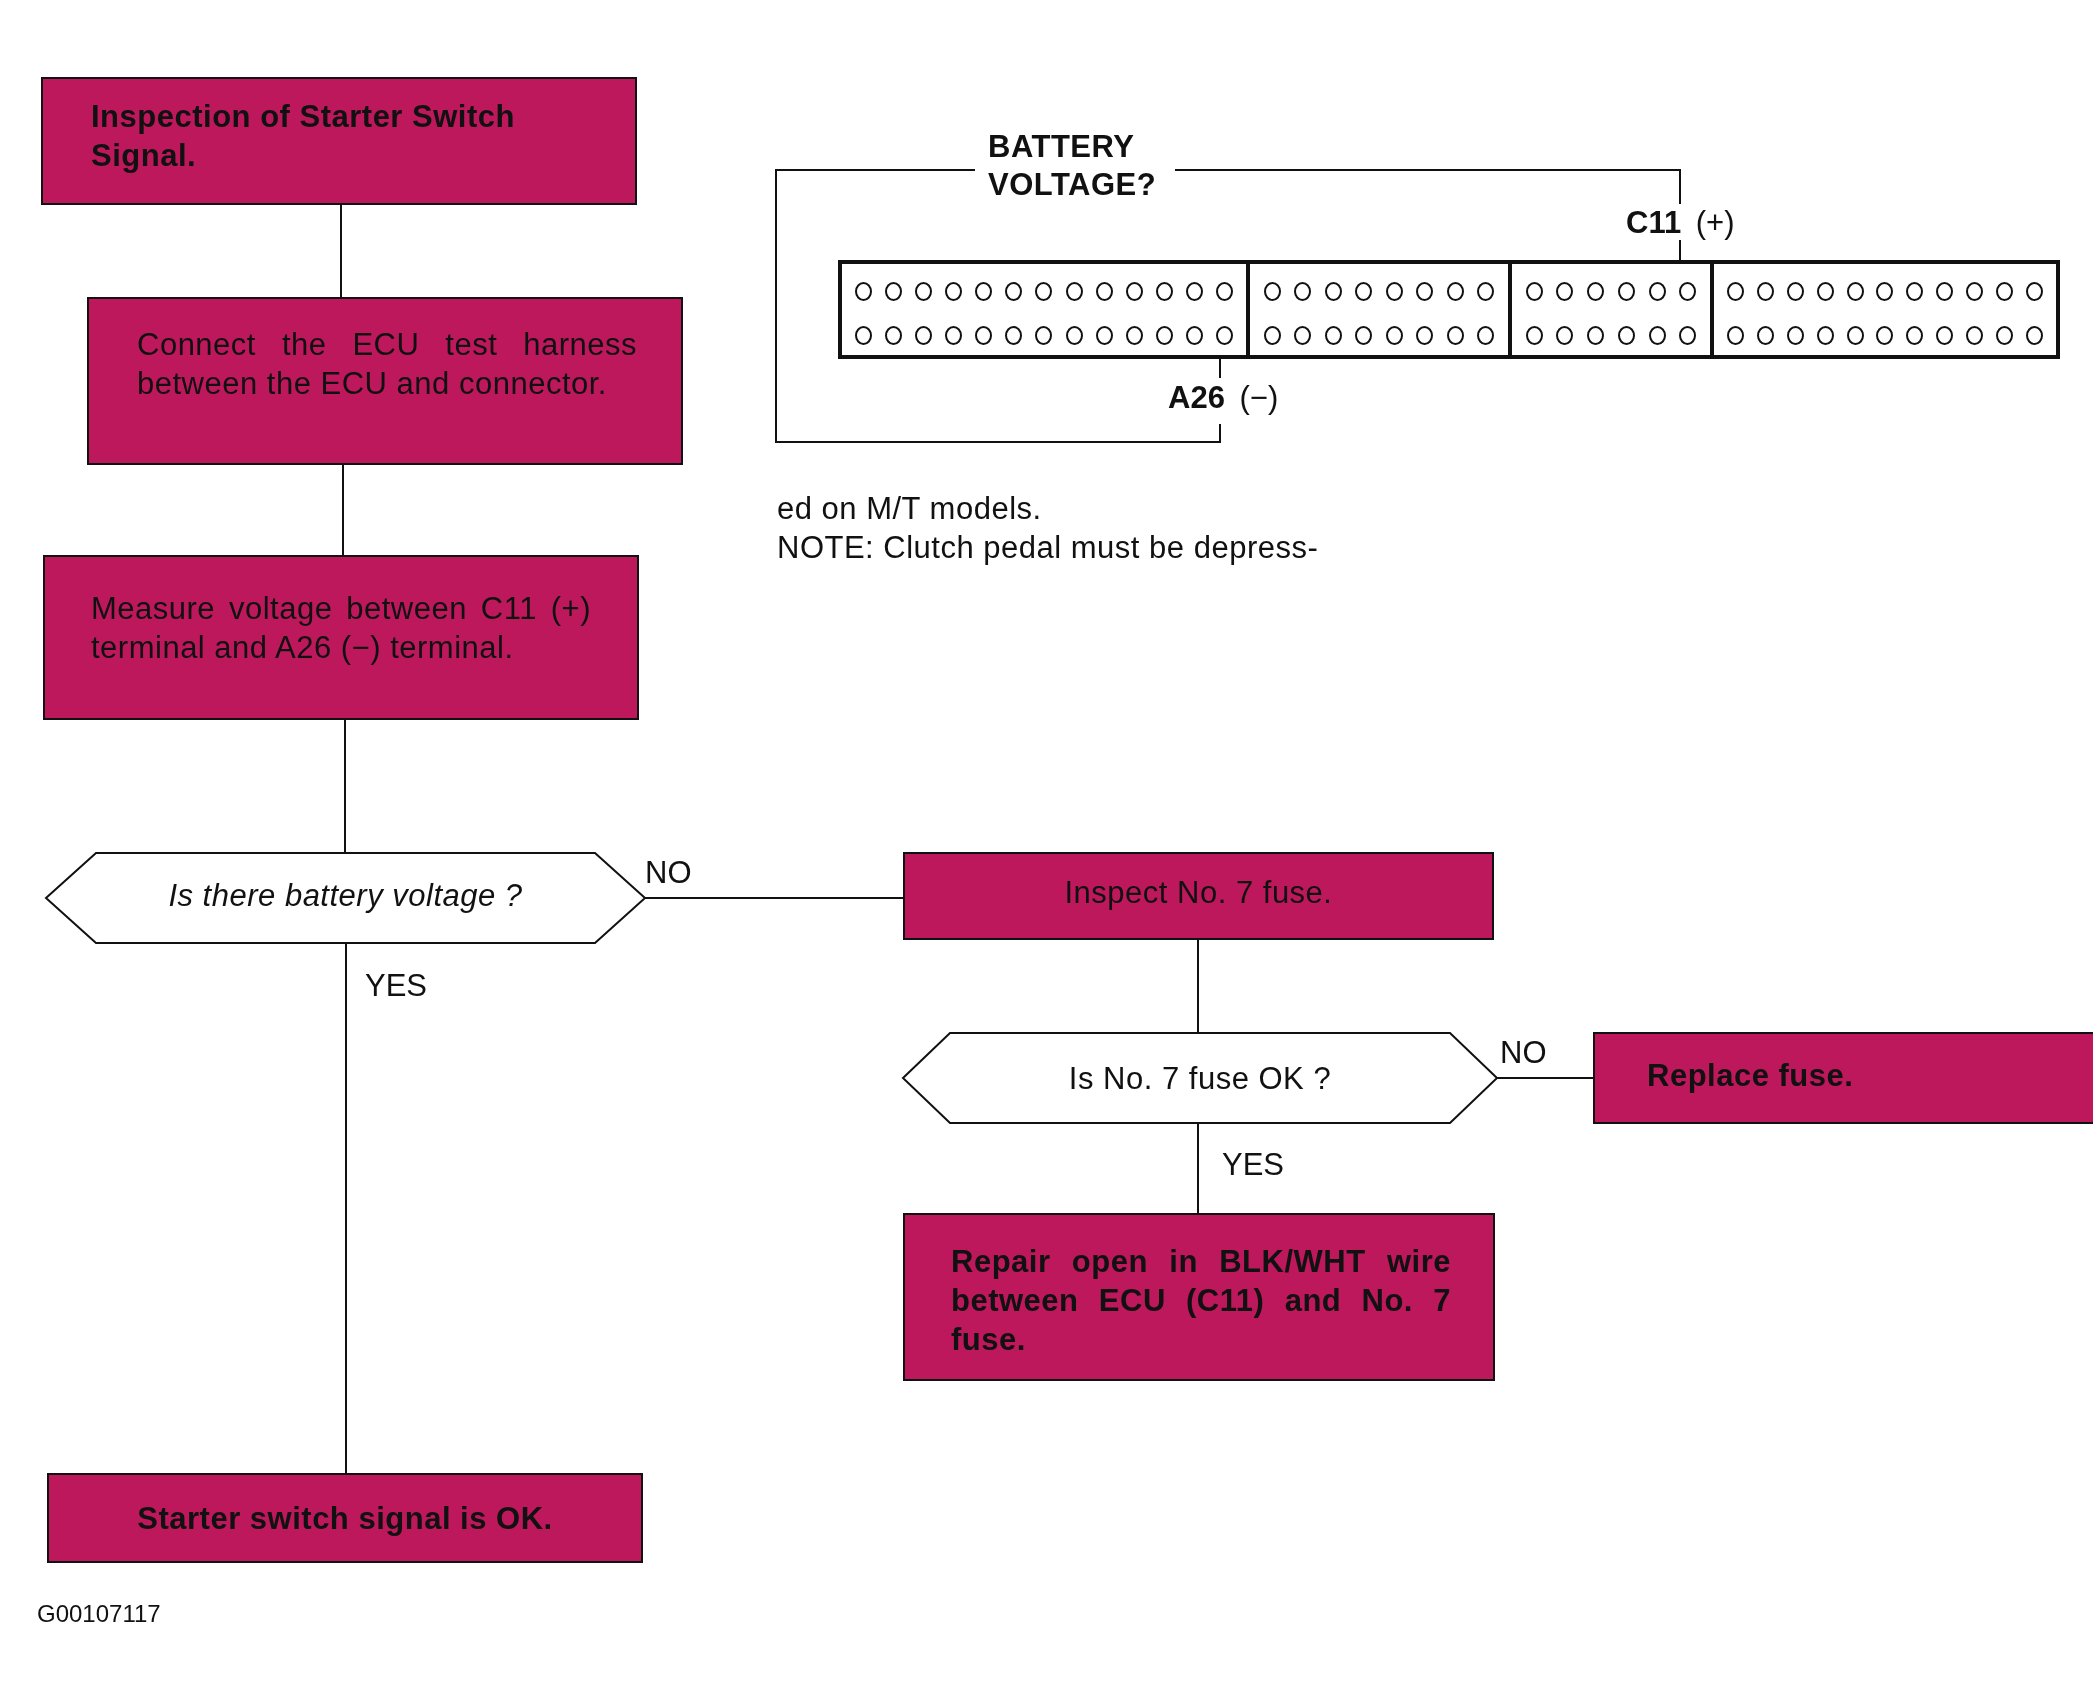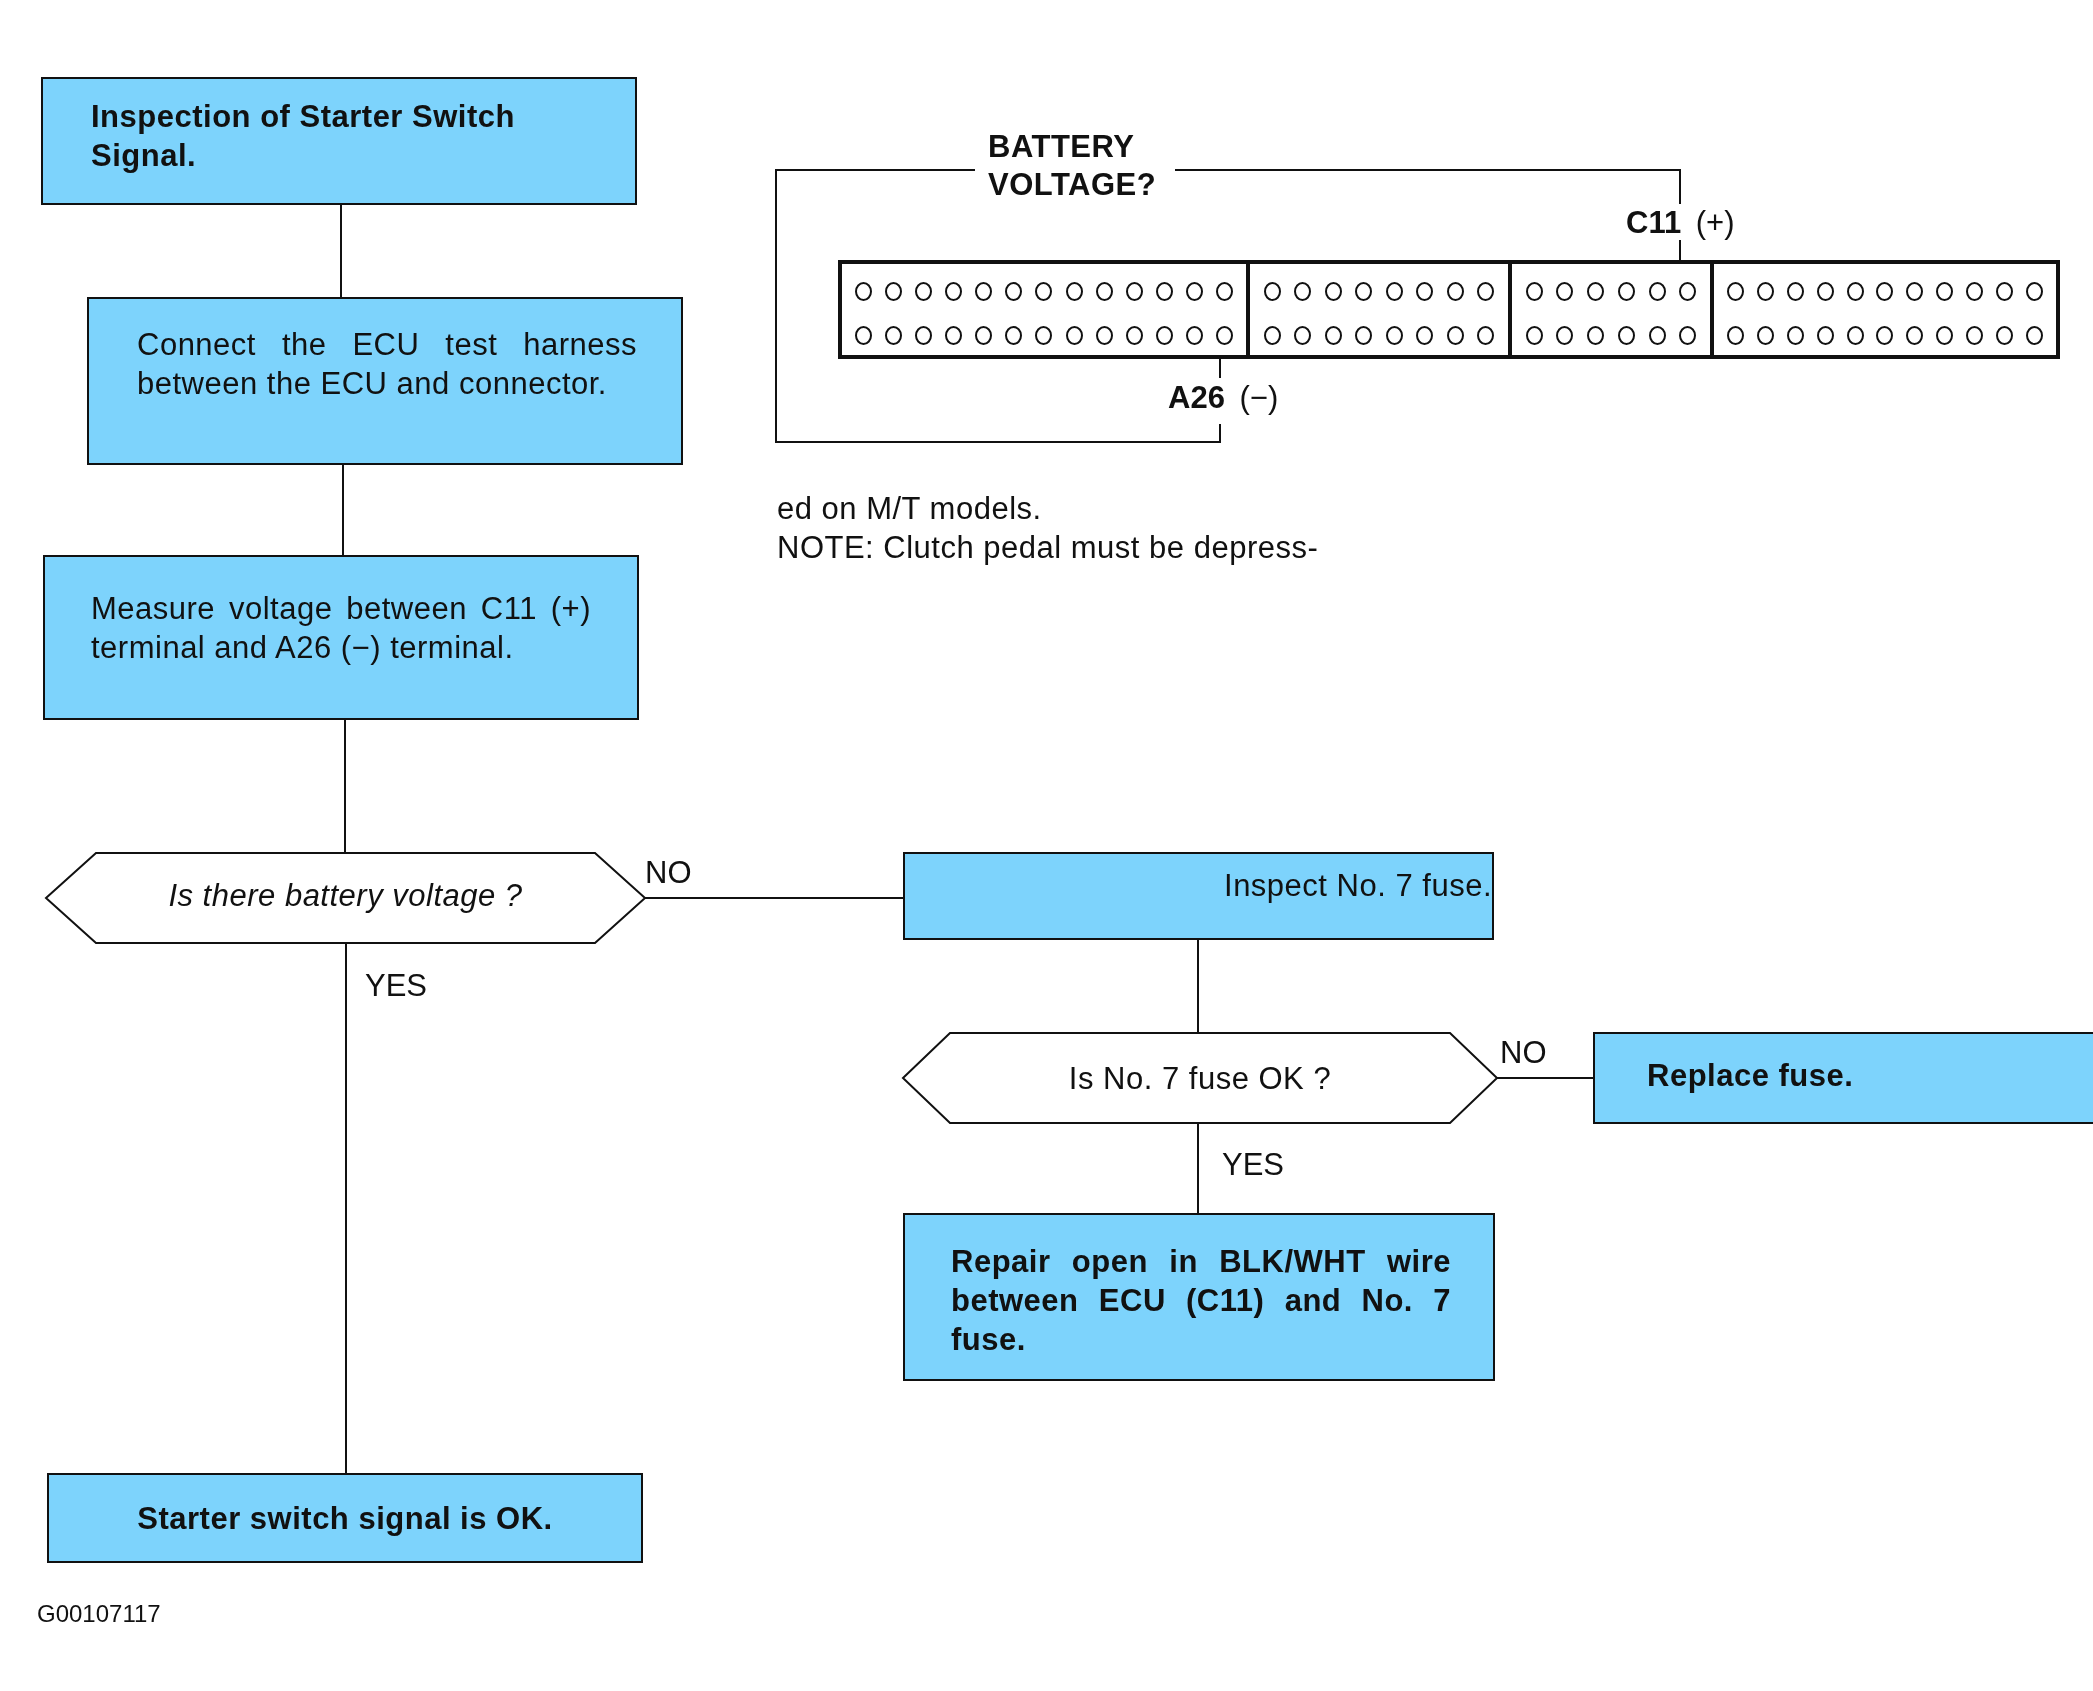--- a/index.html
+++ b/index.html
@@ -1,18 +1,18 @@
 <!DOCTYPE html>
 <html><head>
 <meta charset="utf-8">
 <style>
   html, body { margin: 0; padding: 0; background: #ffffff; }
   body { width: 2093px; height: 1691px; position: relative; overflow: hidden;
          font-family: "Liberation Sans", sans-serif; color: #111; }
-  .box { position: absolute; border: 2px solid #111; background: #7dd3fc; box-sizing: border-box; padding-left: 31px; }
+  .box { position: absolute; border: 2px solid #111; background: #be185d; box-sizing: border-box; padding-left: 31px; }
   .txt { position: absolute; font-size: 31px; line-height: 39px; letter-spacing: 0.5px; }
   .bold { font-weight: bold; }
   .just { text-align: justify; text-align-last: left; }
   .center { text-align: center; }
   .label { position: absolute; font-size: 31px; }
   svg.lines { position: absolute; left: 0; top: 0; }
   .conn { position: absolute; border: 4px solid #111; box-sizing: border-box; background:#fff; }
   .sec { position: absolute; top: 0; bottom: 0; border-right: 4px solid #111; box-sizing: border-box; }
   .sec:last-child { border-right: none; }
   .row { position: absolute; left: 0; right: 0; display: flex; justify-content: space-evenly; }
@@ -57,21 +57,21 @@
 
 <div class="txt center" style="left:96px;top:876px;width:499px;font-style:italic;">Is there battery voltage ?</div>
 <div class="label" style="left:645px;top:855px;">NO</div>
 <div class="label" style="left:365px;top:968px;">YES</div>
 
 <div class="box" style="left:47px;top:1473px;width:596px;height:90px;text-decoration:underline;">
   <div class="txt bold center" style="left:0;top:24px;width:100%;">Starter switch signal is OK.</div>
 </div>
 
 <div class="box" style="left:903px;top:852px;width:591px;height:88px;">
-  <div class="txt center" style="left:0;top:12px;width:100%;text-align:right;">Inspect No. 7 fuse.</div>
+  <div class="txt center" style="left:0;top:19px;width:100%;">Inspect No. 7 fuse.</div>
 </div>
 
 <div class="txt center" style="left:950px;top:1059px;width:500px;">Is No. 7 fuse OK ?</div>
 <div class="label" style="left:1500px;top:1035px;">NO</div>
 <div class="label" style="left:1222px;top:1147px;">YES</div>
 
 <div class="box" style="left:1593px;top:1032px;width:508px;height:92px;">
   <div class="txt bold" style="left:52px;top:22px;">Replace fuse.</div>
 </div>
 

